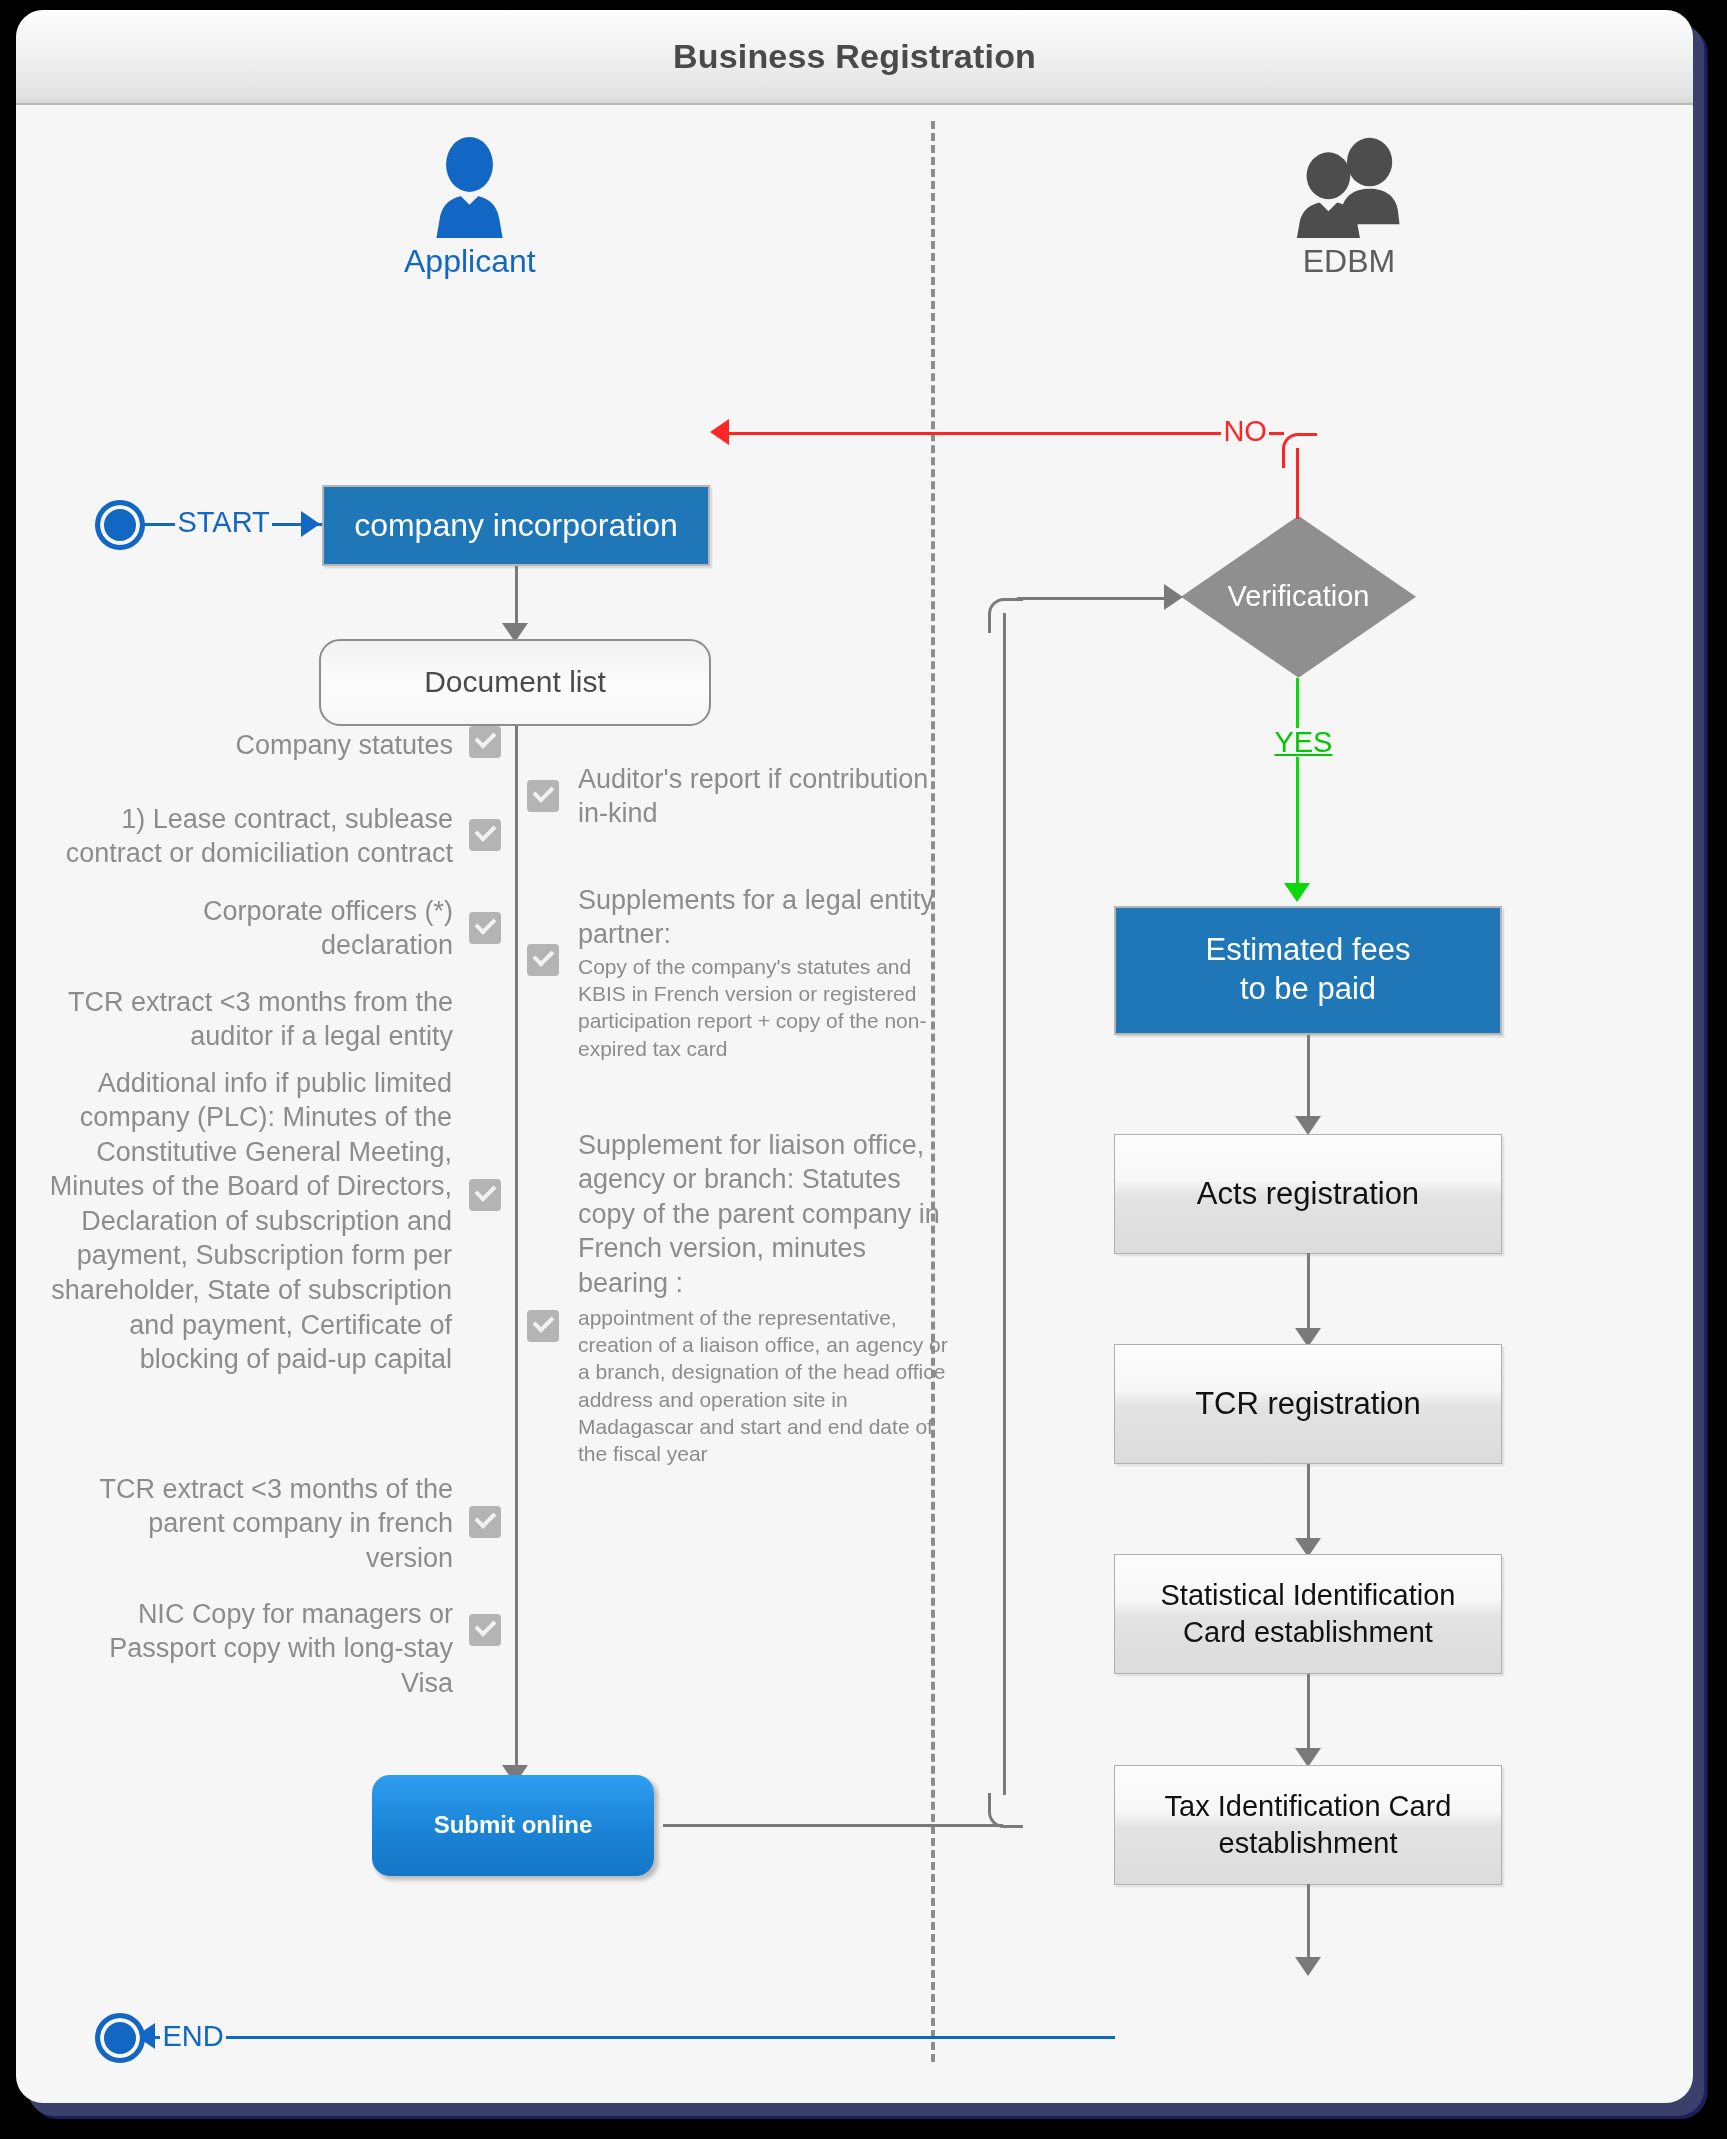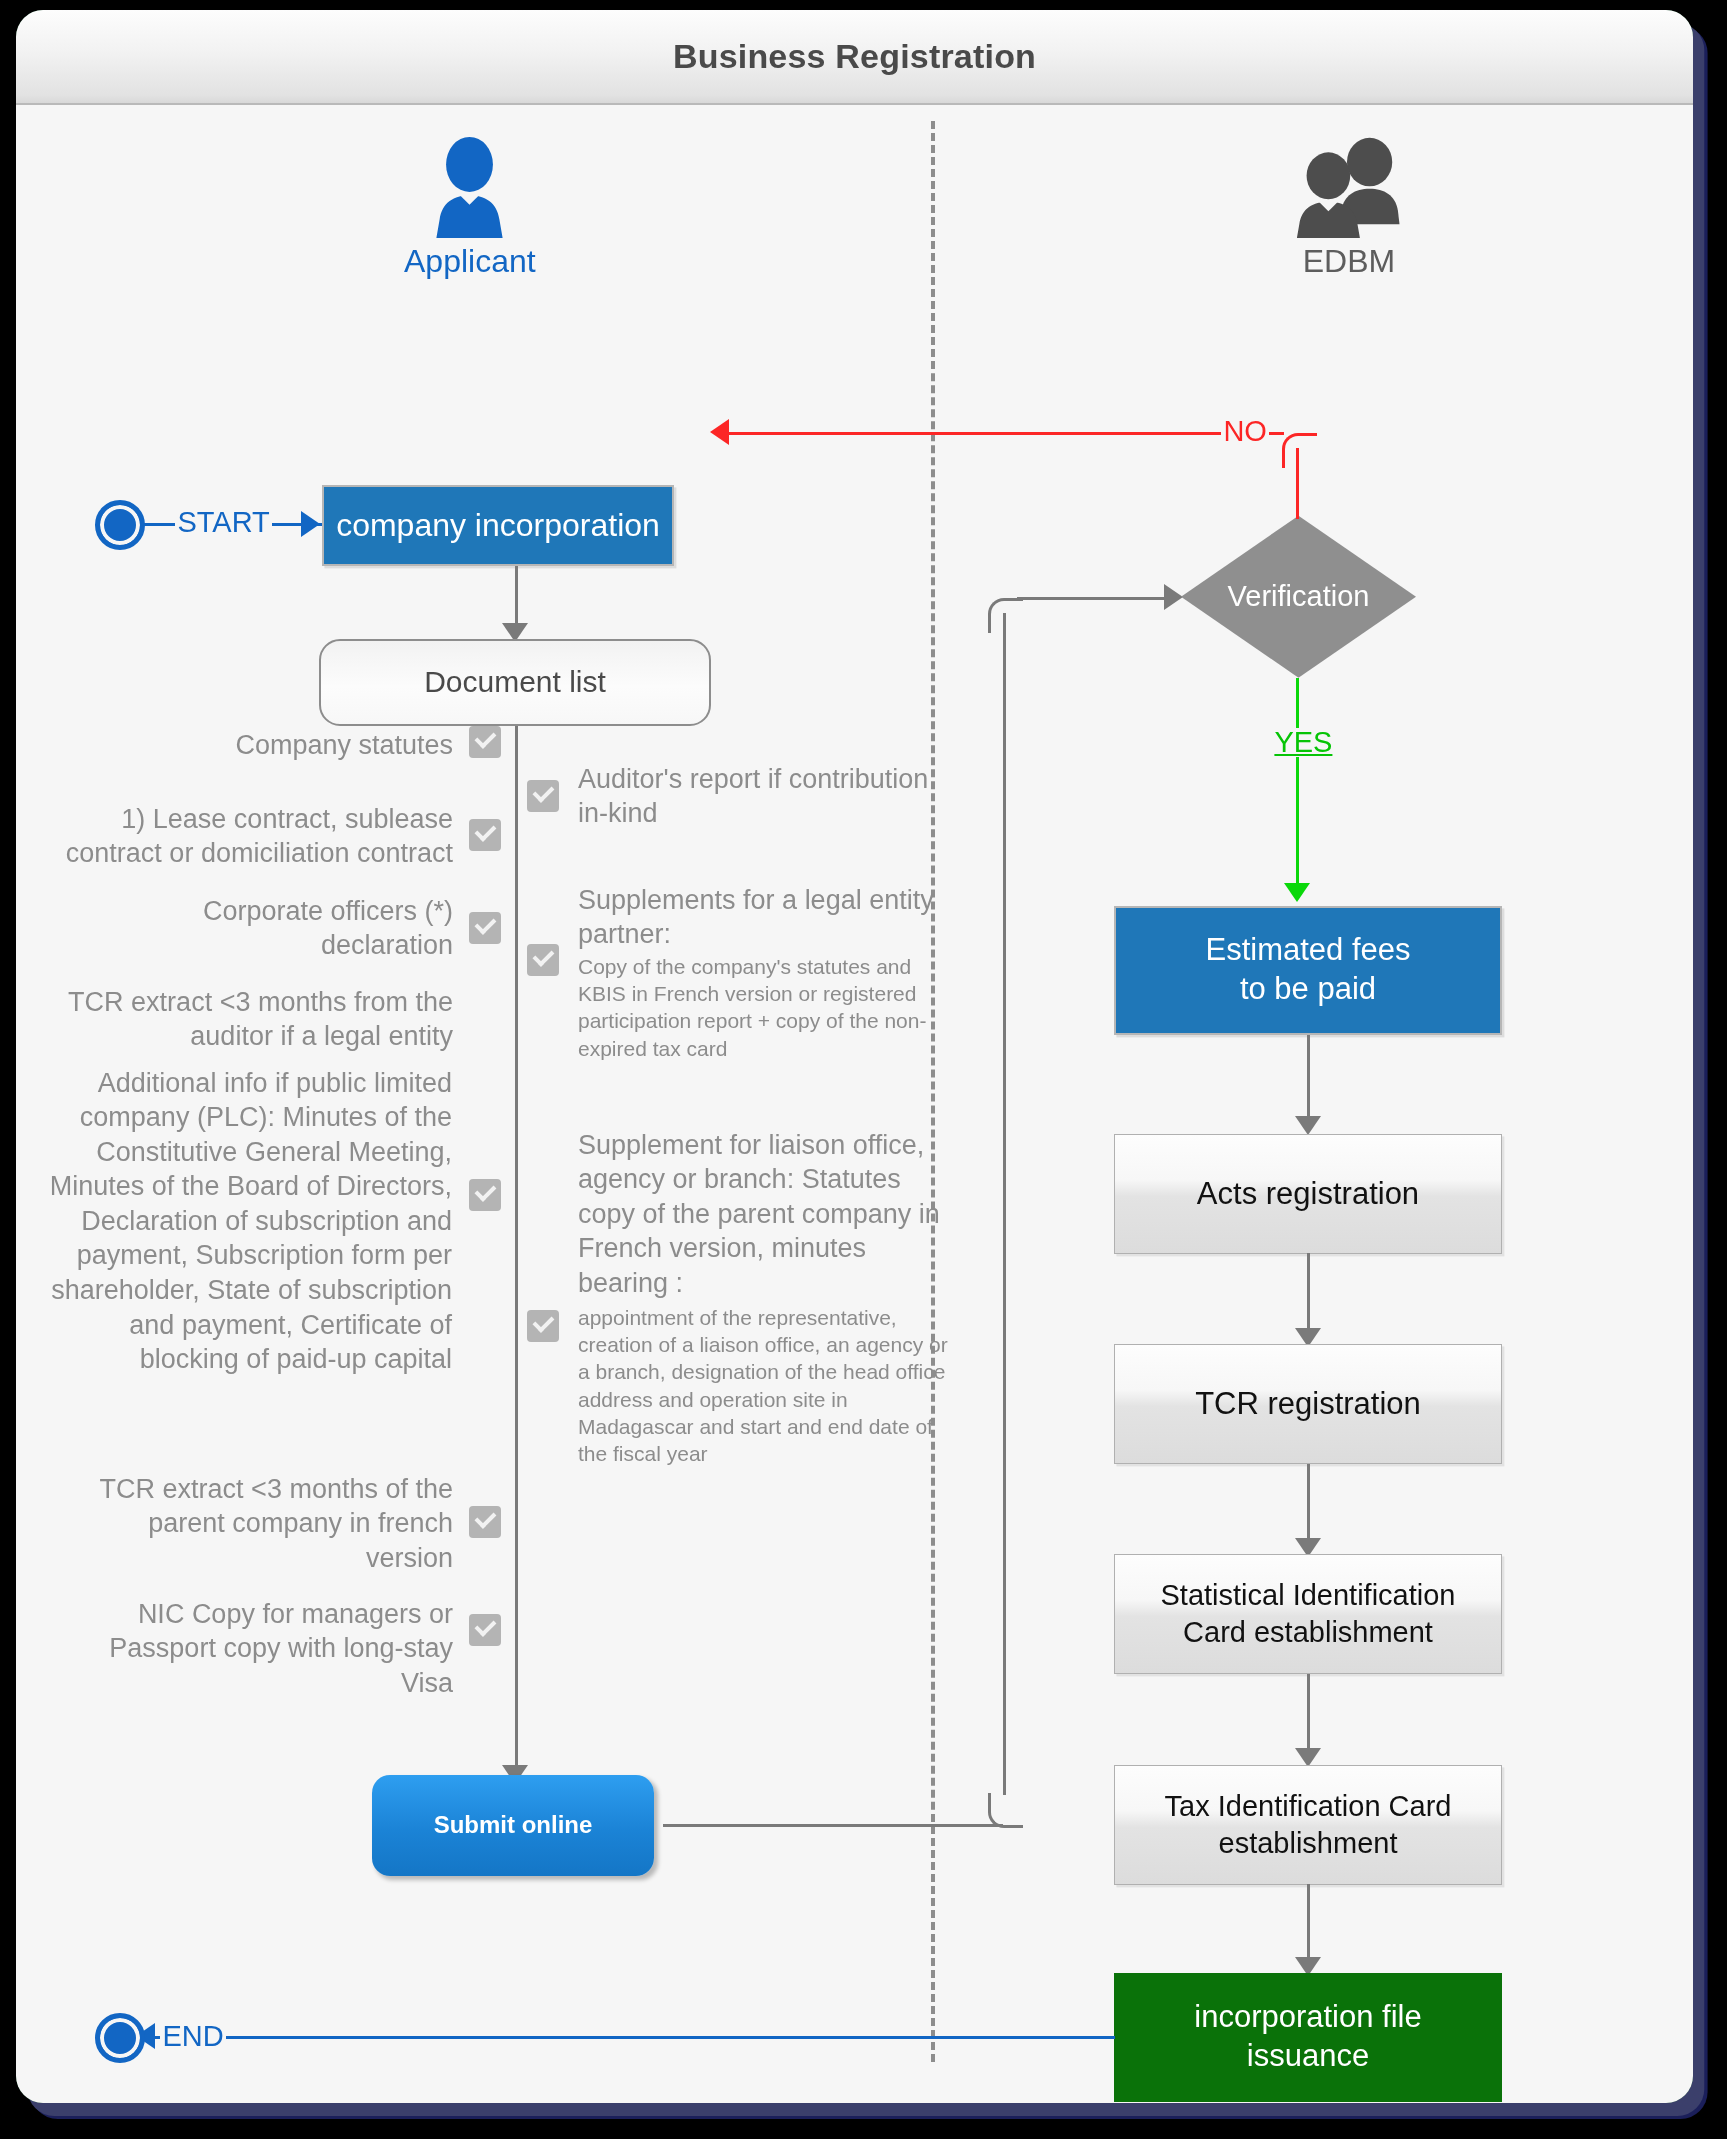--- a/index.html
+++ b/index.html
@@ -161,21 +161,21 @@
           <path d="M48 78 L62 92 L76 78 Z" fill="#f6f6f6"></path>
         </svg>
         <div class="actor-label">EDBM</div>
       </div>
 
       <div class="terminator" style="left:79px;top:395px;"></div>
       <div class="ln h blue" style="left:128px;top:418px;width:186px;"></div>
       <div class="edge-label blue" style="left:159px;top:403px;">START</div>
       <div class="arrow right blue" style="left:285px;top:406px;"></div>
 
-      <div class="node blue-box" style="left:306px;top:380px;width:352px;height:81px;font-size:32px;">
+      <div class="node blue-box" style="left:306px;top:380px;width:388px;height:81px;font-size:32px;">
         <span>company incorporation</span>
       </div>
 
       <div class="ln v" style="left:499px;top:461px;height:61px;"></div>
       <div class="arrow down" style="left:486px;top:518px;"></div>
 
       <div class="node round-box" style="left:303px;top:534px;width:392px;height:87px;font-size:30px;">
         <span>Document list</span>
       </div>
 
@@ -270,24 +270,20 @@
       <div class="arrow down" style="left:1279px;top:1643px;"></div>
 
       <div class="node grey-box" style="left:1098px;top:1660px;width:388px;height:120px;font-size:29px;flex-direction:column;line-height:1.25;">
         <span>Tax Identification Card</span>
         <span>establishment</span>
       </div>
 
       <div class="ln v" style="left:1291px;top:1779px;height:79px;"></div>
       <div class="arrow down" style="left:1279px;top:1852px;"></div>
 
-      <div class="node green-box" style="left:1098px;top:1868px;width:388px;height:129px;font-size:31px;flex-direction:column;line-height:1.25;">
-        <span>incorporation file</span>
-        <span>issuance</span>
-      </div>
 
       <div class="ln h blue" style="left:137px;top:1931px;width:962px;"></div>
       <div class="arrow left blue" style="left:120px;top:1918px;"></div>
       <div class="edge-label blue" style="left:144px;top:1917px;">END</div>
       <div class="terminator" style="left:79px;top:1908px;"></div>
 
     </div>
   </div>
 </div>
 

